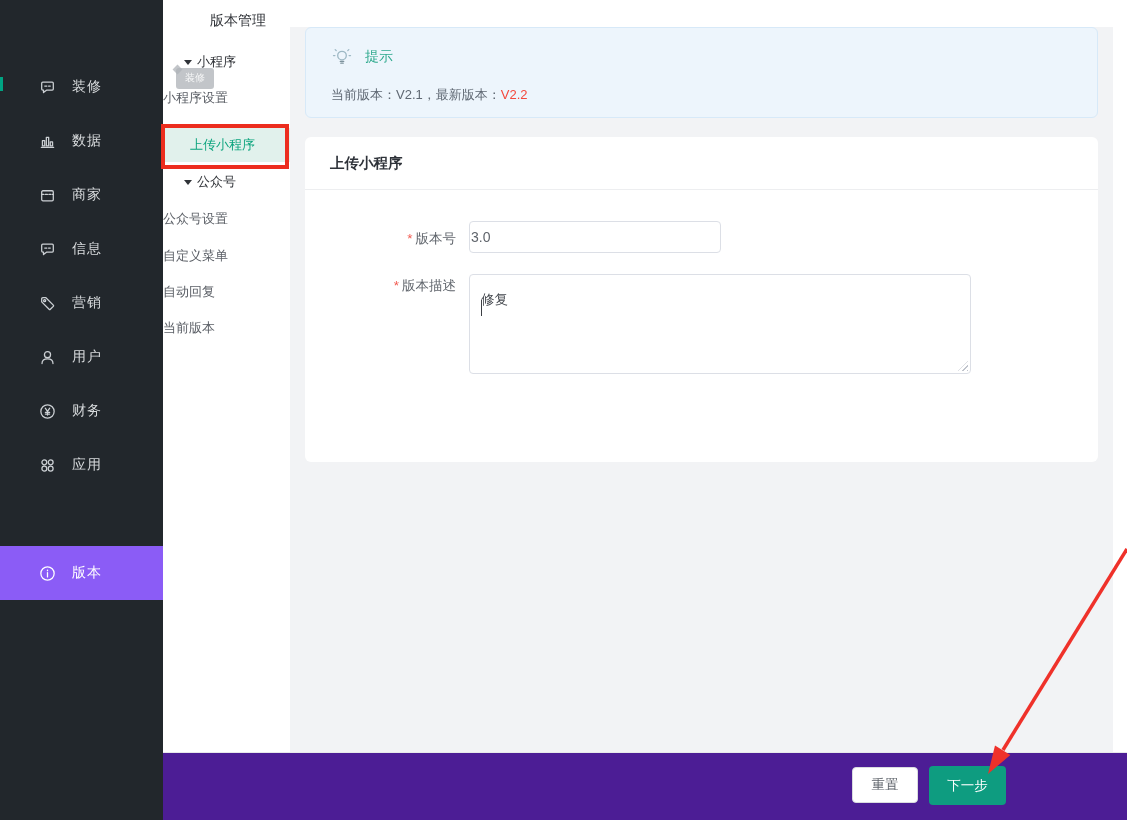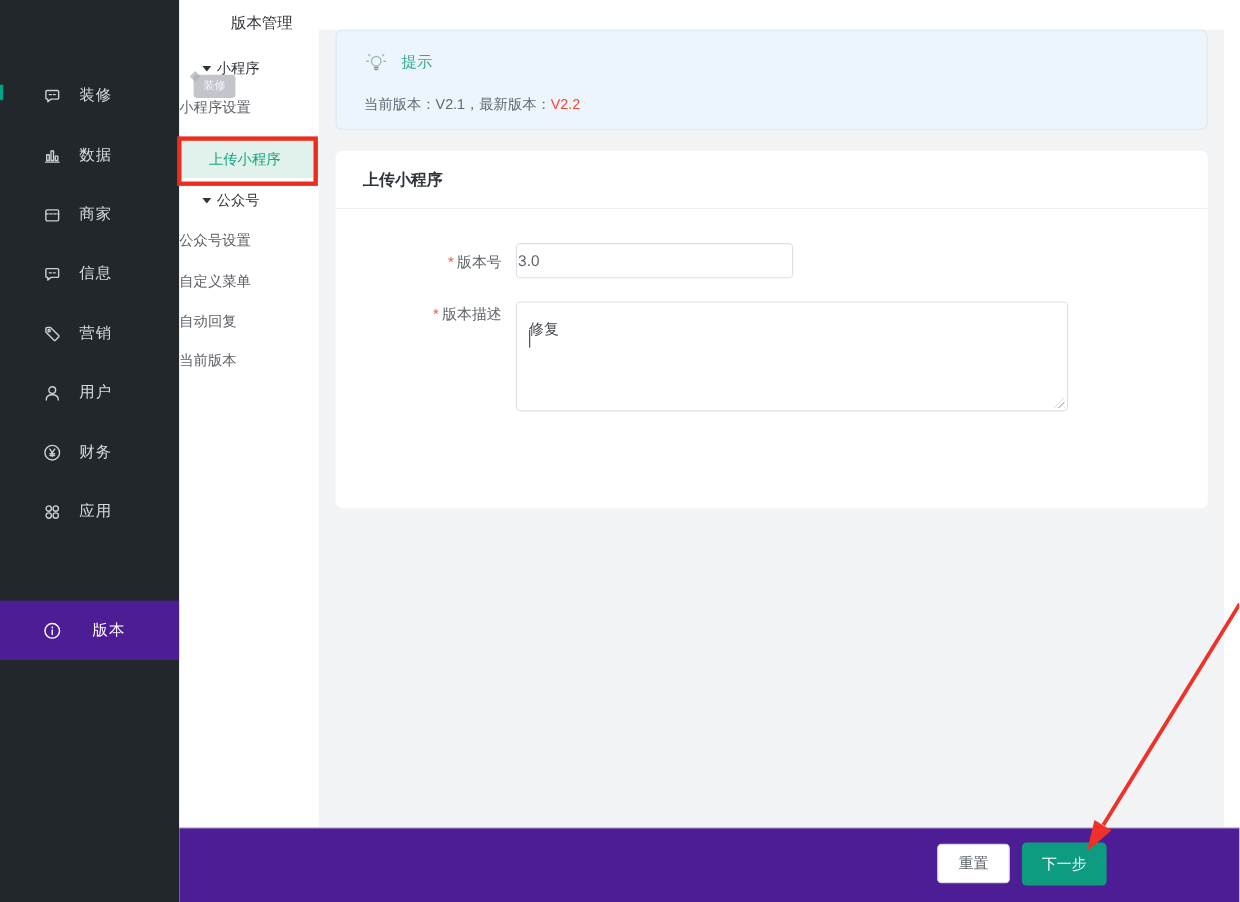--- a/index.html
+++ b/index.html
@@ -11,21 +11,21 @@
   }
 
   
   .sidebar { position:absolute; left:0; top:0; width:163px; height:820px; background:#22272c; }
   .side-item {
     position:absolute; left:0; width:163px; height:54px;
     display:flex; align-items:center; padding-left:38px;
     color:#d9dcde; font-size:14px; cursor:pointer;
   }
   .side-item .lbl { margin-left:15px; letter-spacing:1px; }
-  .side-item.active { background:#4c1d95; color:#fff;gap:12px; }
+  .side-item.active { background:#8b5cf6; color:#fff; }
   .side-item svg { width:19px; height:19px; flex:0 0 auto; }
   .side-sliver { position:absolute; left:0; top:77px; width:3px; height:14px; background:#00a483; }
 
   
   .submenu { position:absolute; left:163px; top:0; width:127px; height:820px; background:#fff; }
   .submenu-title { position:absolute; left:15px; top:12px; color:#2f3237; font-size:14px;margin-left:32px; }
   .sub-row { position:absolute; left:0; width:127px; height:22px; display:flex; align-items:center; color:#303338; font-size:13px; cursor:pointer; }
   .sub-row.group { padding-left:21px; }
   .sub-row .caret {
     width:0; height:0; margin-right:5px;

